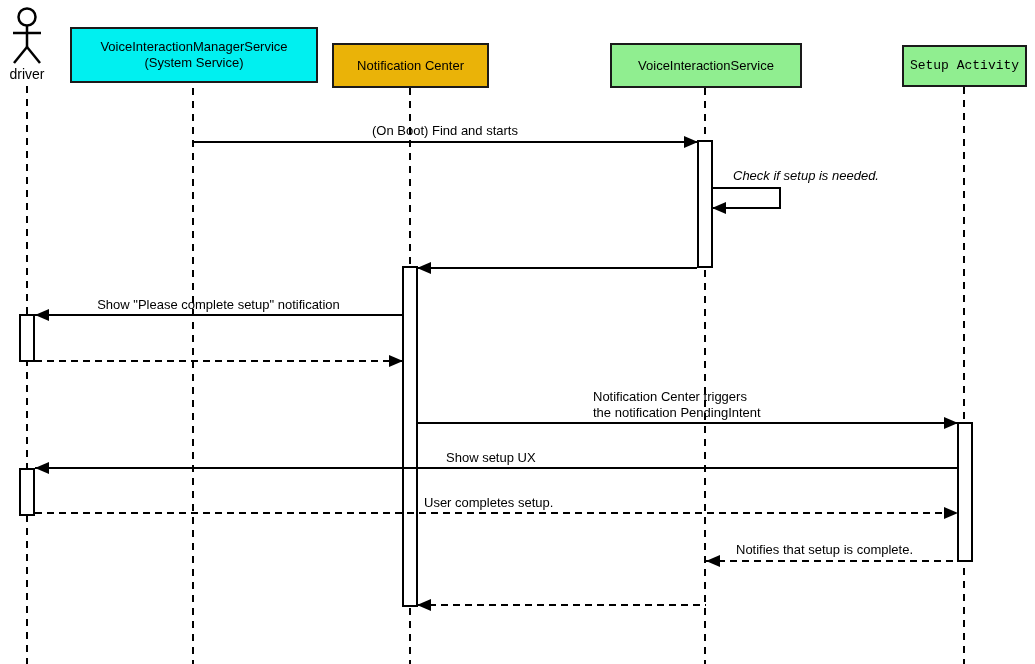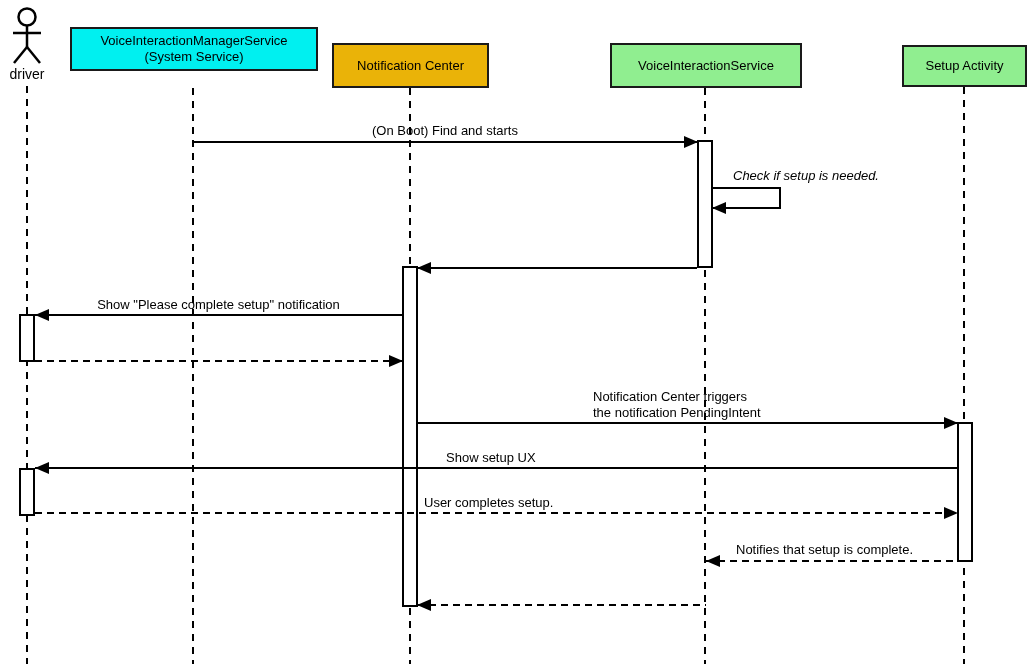--- a/index.html
+++ b/index.html
@@ -85,25 +85,25 @@
 
   <svg class="actor-svg" style="left:0; top:4px;" width="54" height="62" viewBox="0 0 54 62">
     <circle cx="27" cy="13" r="8.5" fill="none" stroke="#000" stroke-width="2.5"></circle>
     <line x1="27" y1="21.5" x2="27" y2="43" stroke="#000" stroke-width="2.5"></line>
     <line x1="13" y1="29" x2="41" y2="29" stroke="#000" stroke-width="2.5"></line>
     <line x1="27" y1="43" x2="14" y2="59" stroke="#000" stroke-width="2.5"></line>
     <line x1="27" y1="43" x2="40" y2="59" stroke="#000" stroke-width="2.5"></line>
   </svg>
   <div class="actor-label" style="left:-4px; top:66px; width:62px;">driver</div>
 
-  <div class="pbox" style="left: 70px; top: 27px; width: 248px; height: 44px; background: rgb(0, 240, 240);">VoiceInteractionManagerService
+  <div class="pbox" style="left: 70px; top: 27px; width: 248px; height: 56px; background: rgb(0, 240, 240);">VoiceInteractionManagerService
 (System Service)</div>
   <div class="pbox" style="left: 332px; top: 43px; width: 157px; height: 45px; background: #eab308;">Notification Center</div>
   <div class="pbox" style="left: 610px; top: 43px; width: 192px; height: 45px; background: rgb(144, 238, 144);">VoiceInteractionService</div>
-  <div class="pbox" style="left: 902px; top: 45px; width: 125px; height: 42px; background: rgb(144, 238, 144);">Setup Activity</div>
+  <div class="pbox" style="left: 902px; top: 45px; width: 125px; height: 42px; background: rgb(144, 238, 144); font-family: Liberation Mono, monospace;">Setup Activity</div>
 
   <div class="act" style="left:697px; top:140px; height:128px;"></div>
   <div class="act" style="left:402px; top:266px; height:341px;"></div>
   <div class="act" style="left:19px; top:314px; height:48px;"></div>
   <div class="act" style="left:19px; top:468px; height:48px;"></div>
   <div class="act" style="left:957px; top:422px; height:140px;"></div>
 
   <div class="mlabel center" style="left:193px; top:123px; width:504px;">(On Boot) Find and starts</div>
   <div class="hsolid" style="left:193px; top:141px; width:504px;"></div>
   <div class="arr-r" style="left:684px; top:136px;"></div>

